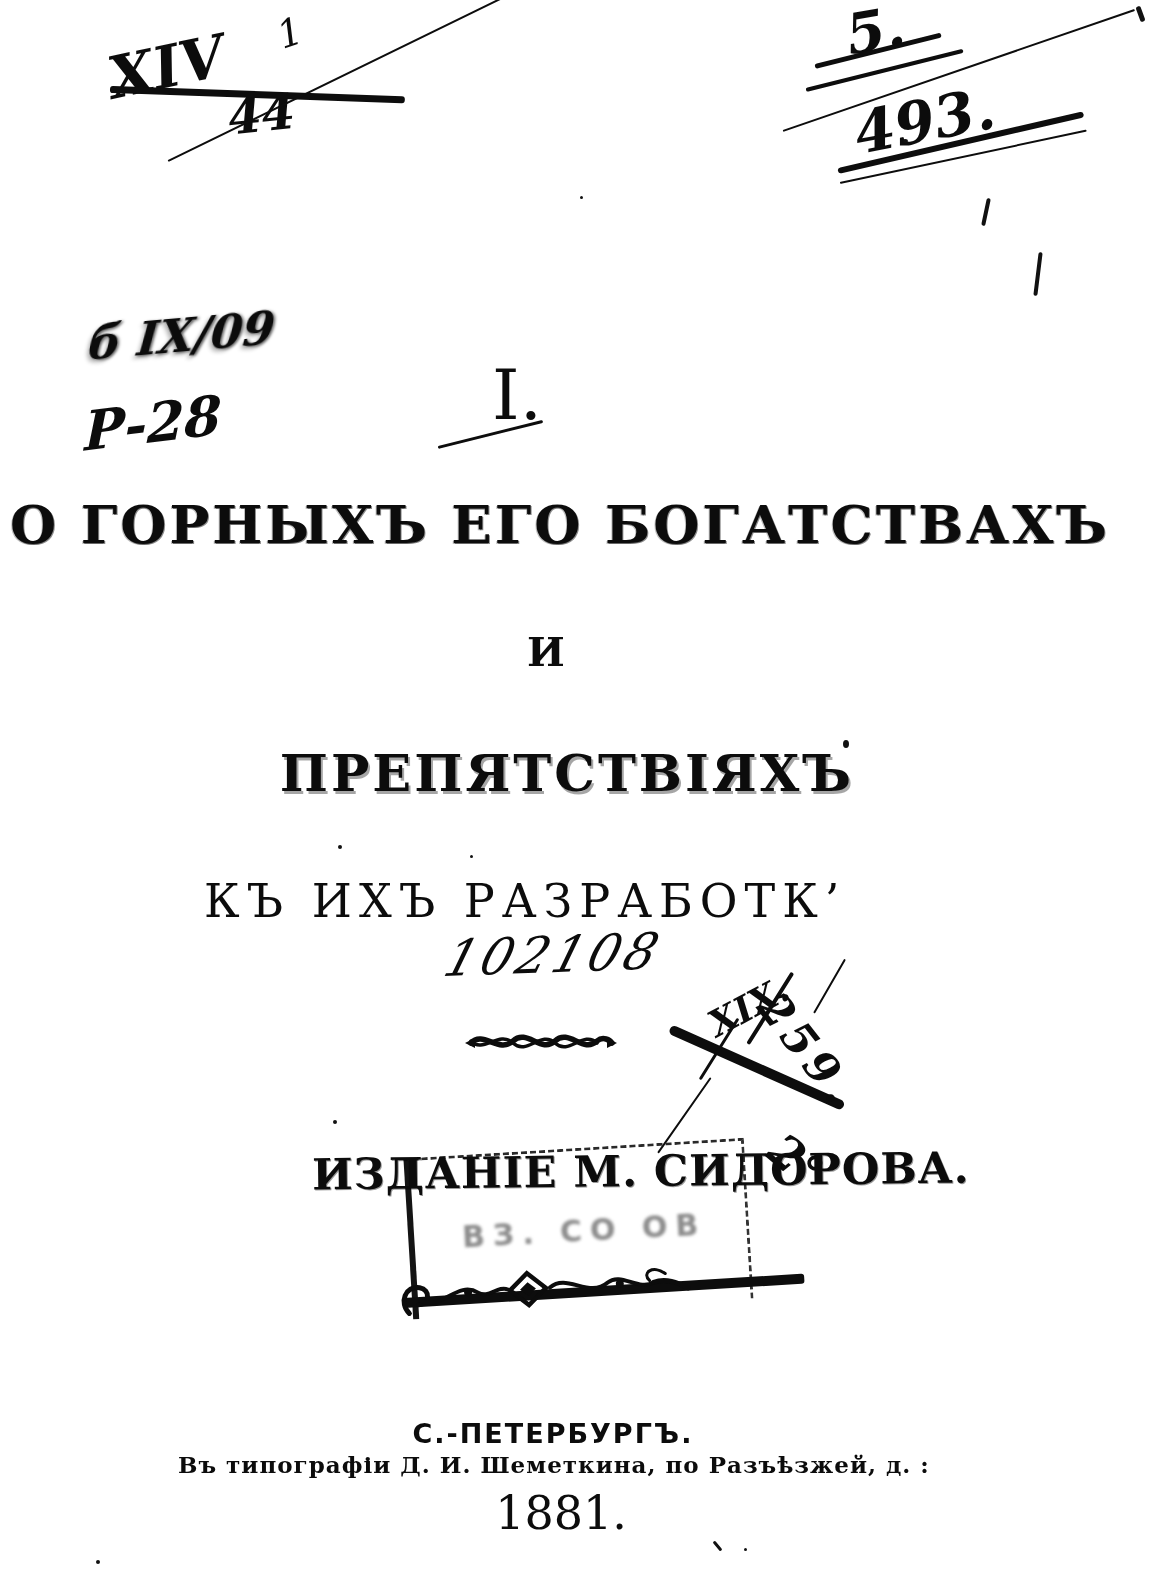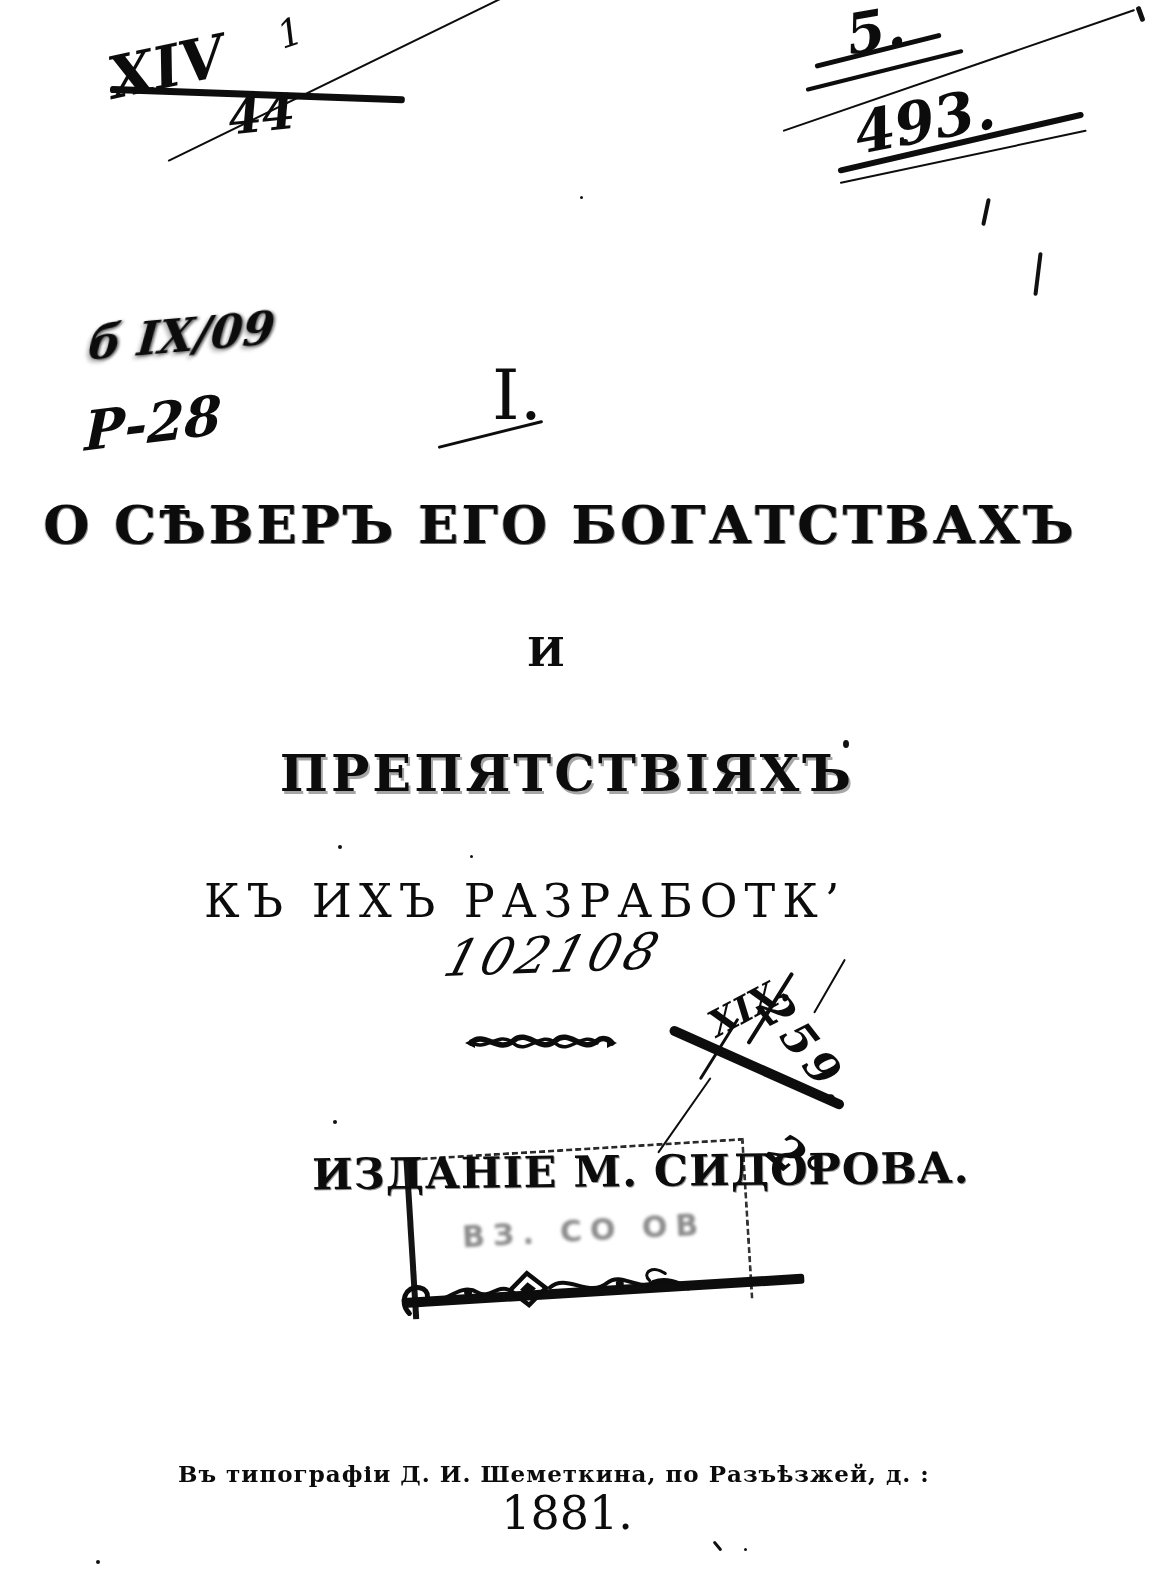--- a/index.html
+++ b/index.html
@@ -61,21 +61,21 @@
   <div class="stroke thin" style="left:783px; top:130px; width:372px; transform:rotate(-19deg);"></div>
   <div class="stroke thin" style="left:840px; top:182px; width:252px; transform:rotate(-12deg);"></div>
 
 
   <div class="t hw smudge" style="left:88px; top:312px; font-size:46px; font-weight:bold; transform:rotate(-5deg) skewX(-10deg);">б IX/09</div>
   <div class="t hw" style="left:84px; top:396px; font-size:54px; font-weight:bold; transform:rotate(-7deg) skewX(-8deg);">Р-28</div>
 
   <div class="t" style="left:492px; top:360px; font-size:70px;">I.</div>
   <div class="stroke thin" style="left:438px; top:446px; width:108px; height:3px; transform:rotate(-14deg);"></div>
 
-  <div class="t ornate center" style="top:498px; width:1120px;">О СѢВЕРЪ ЕГО БОГАТСТВАХЪ</div>
+  <div class="t ornate center" style="top:498px; width:1120px;">О ГОРНЫХЪ ЕГО БОГАТСТВАХЪ</div>
 
   <div class="t" style="left:527px; top:632px; font-size:40px; font-weight:bold;">И</div>
 
   <div class="t shadowcaps center" style="top:748px; width:1094px;">ПРЕПЯТСТВІЯХЪ</div>
 
   <div class="t spacedcaps" style="left:204px; top:878px;">КЪ ИХЪ РАЗРАБОТК’</div>
 
   <div class="t hw" style="left:446px; top:930px; font-size:50px; letter-spacing:4px; transform:rotate(-2deg) skewX(-18deg);">102108</div>
 
   <div class="t" style="left:465px; top:1022px;">
@@ -109,22 +109,23 @@
       <circle cx="70" cy="25" r="4" fill="#0c0c0c"></circle>
       <polygon points="130,10 148,26 130,42 112,26" fill="none" stroke="#0c0c0c" stroke-width="4.5"></polygon>
       <polygon points="130,19 138,26 130,33 122,26" fill="#0c0c0c"></polygon>
       <path d="M152,26 C170,12 190,40 210,25 C224,15 240,36 256,28" stroke="#0c0c0c" stroke-width="4" fill="none" stroke-linecap="round"></path>
       <circle cx="222" cy="27" r="4" fill="#0c0c0c"></circle>
       <path d="M256,28 C268,24 280,30 290,36" stroke="#0c0c0c" stroke-width="5" fill="none" stroke-linecap="round"></path>
       <path d="M268,20 C256,10 244,18 252,26" stroke="#0c0c0c" stroke-width="3" fill="none" stroke-linecap="round"></path>
     </svg>
   </div>
 
-  <div class="t" style="left:178px; top:1453px; font-size:23px; font-weight:bold; letter-spacing:1px;margin-top:9px;">Въ типографіи Д. И. Шеметкина, по Разъѣзжей, д. :</div>
-  <div class="t" style="left:14px; width:1106px; text-align:center; top:1490px; font-size:46px;">1881.</div>
+  <div class="t sans" style="left:0; width:1106px; text-align:center; top:1420px; font-size:27px; font-weight:bold; letter-spacing:2px;">С.-ПЕТЕРБУРГЪ.</div>
+  <div class="t" style="left:178px; top:1453px; font-size:23px; font-weight:bold; letter-spacing:1px;">Въ типографіи Д. И. Шеметкина, по Разъѣзжей, д. :</div>
+  <div class="t" style="left:8px; width:1106px; text-align:center; top:1490px; font-size:46px;">1881.</div>
 
   <div class="speck" style="left:903px; top:139px; width:5px; height:4px;"></div>
   <div class="speck" style="left:580px; top:196px; width:3px; height:3px;"></div>
   <div class="tick" style="left:984px; top:198px; width:4px; height:28px; transform:rotate(12deg);"></div>
   <div class="tick" style="left:1036px; top:252px; width:4px; height:44px; transform:rotate(7deg);"></div>
   <div class="tick" style="left:1138px; top:6px; width:5px; height:16px; transform:rotate(-20deg);"></div>
   <div class="speck" style="left:843px; top:740px; width:6px; height:8px;"></div>
   <div class="speck" style="left:338px; top:845px; width:4px; height:4px;"></div>
   <div class="speck" style="left:470px; top:855px; width:3px; height:3px;"></div>
   <div class="speck" style="left:333px; top:1120px; width:4px; height:4px;"></div>

